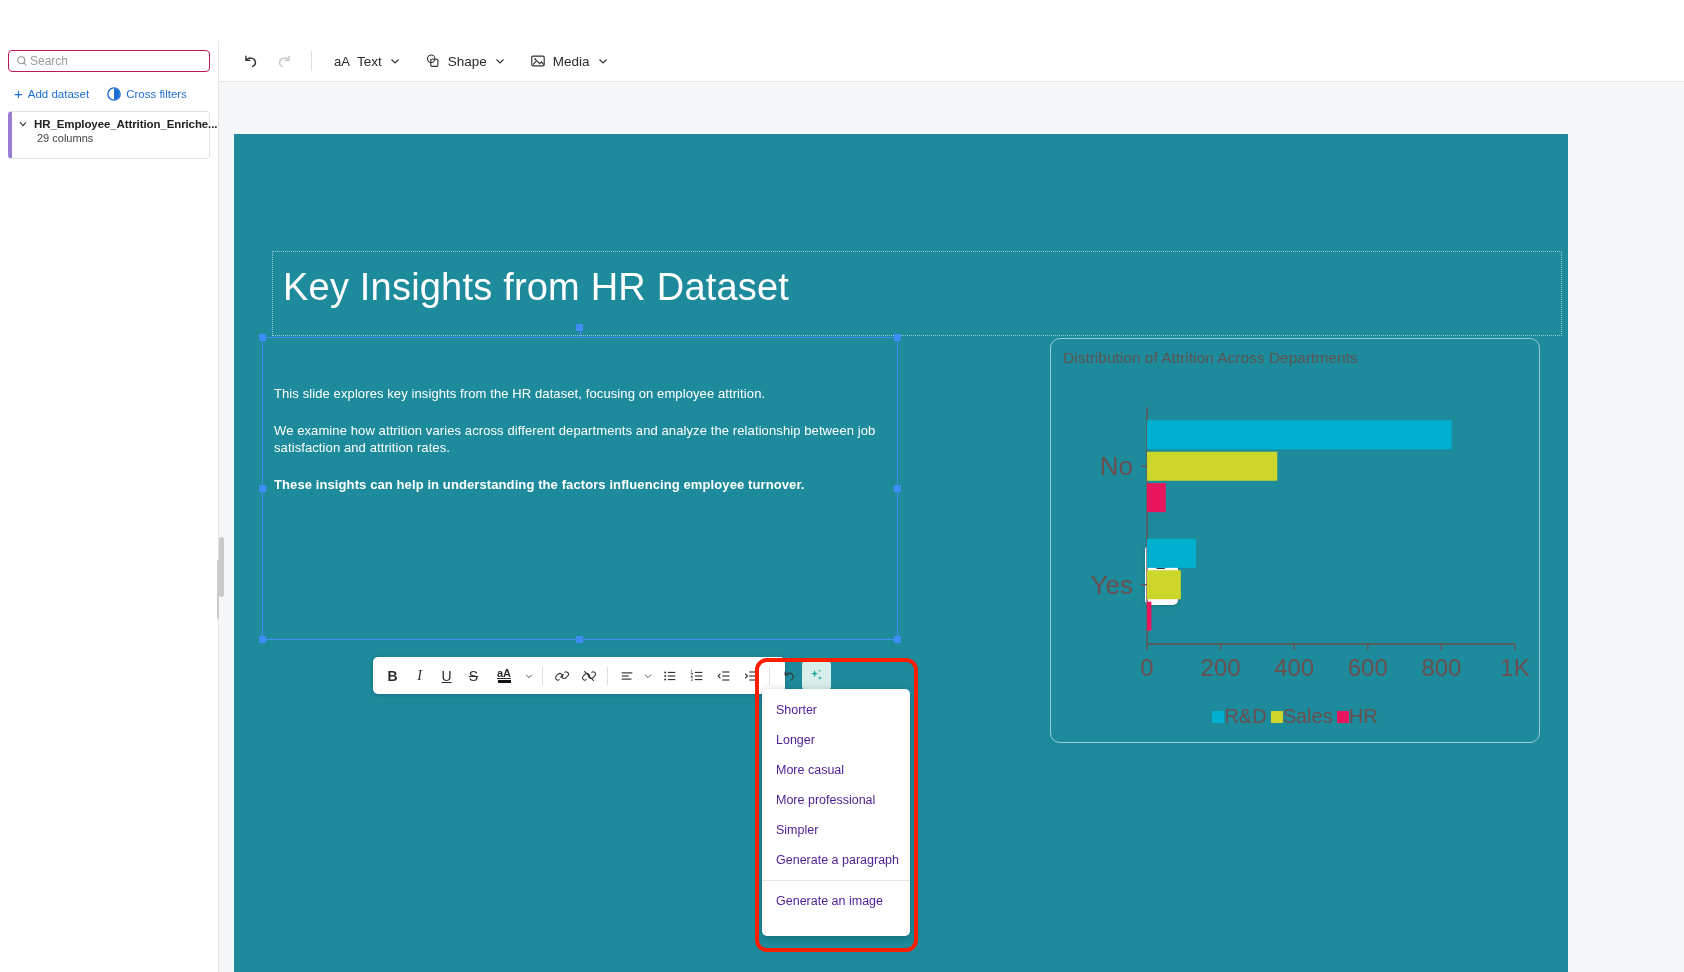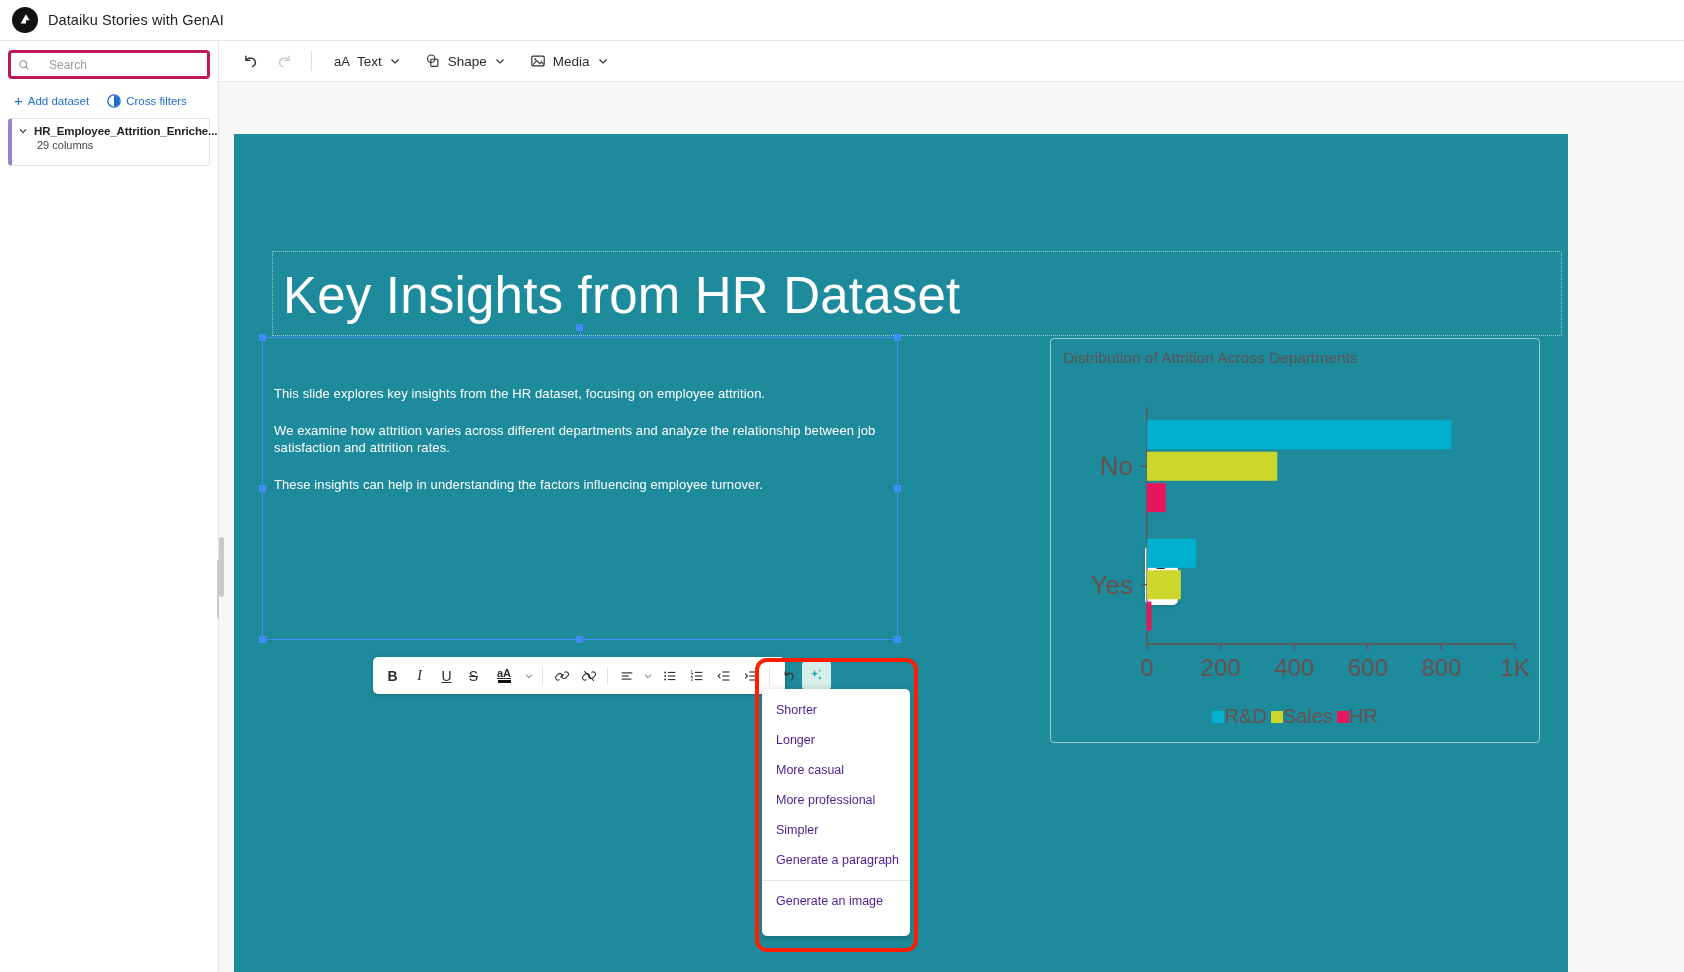--- a/index.html
+++ b/index.html
@@ -26,22 +26,22 @@
   .logo svg { display:block; }
   .app-title { font-size:14.5px; color:#222; letter-spacing:.1px; }
 
   
   .sidebar {
     position:absolute; left:0; top:41px; width:219px; height:931px;
     background:#fff; border-right:1px solid #e6e6e6;
   }
   .search-wrap { padding:9px 8px 8px 8px; }
   .search-box {
-    height:29px; border:3px solid #be185d; border-radius:4px;
-    display:flex; align-items:center; gap:19px; padding:0 7px; background:#fff;
+    height:22px; border:1px solid #be185d; border-radius:4px;
+    display:flex; align-items:center; gap:2px; padding:0 7px; background:#fff;
   }
   .search-box .ph { font-size:12px; color:#9b9b9b; }
   .sidebar-actions {
     display:flex; align-items:center; gap:18px; padding:6px 0 10px 14px;
   }
   .sb-action { display:flex; align-items:center; gap:5px; cursor:pointer; }
   .sb-action .lbl { font-size:11.5px; color:#1f6fd0; }
   .plus-icon { font-size:15px; color:#1f6fd0; line-height:1; }
   .ds-card {
     margin:0 8px; height:48px; background:#fff;
@@ -85,21 +85,21 @@
     background:#1d8b9c; overflow:hidden;
   }
 
   
   .slide-title-box {
     position:absolute; left:38px; top:117px; width:1290px; height:85px;
     border:1px dotted rgba(255,255,255,.55);
   }
   .slide-title {
     position:absolute; left:10px; top:14px;
-    font-size:51px; color:#fff; font-weight:300; letter-spacing:.2px;
+    font-size:38px; color:#fff; font-weight:300; letter-spacing:.2px;
     white-space:nowrap;
   }
 
   
   .textbox-sel {
     position:absolute; left:28px; top:203px; width:636px; height:303px;
     border:1px solid #3f8cf5;
   }
   .hdl {
     position:absolute; width:7px; height:7px; background:#3f8cf5;
@@ -115,21 +115,21 @@
     left:50%; margin-left:-4px; top:-14px;
   }
   .top-stem-line {
     position:absolute; left:50%; width:1px; height:12px; top:-13px; background:#3f8cf5;
   }
   .tb-body { padding:47px 10px 0 11px; }
   .tb-body p {
     margin:0 0 20px 0; color:#fff; font-size:13px; line-height:1.32;
     font-weight:300; letter-spacing:.1px;
   }
-  .tb-body p:last-child { margin-bottom:0; }
+  .tb-body p:last-child { margin-bottom:0;font-weight:bold; }
 
   
   .side-tools {
     position:absolute; left:911px; top:411px; width:33px; height:60px;
     background:#fff; border-radius:5px;
     box-shadow:0 1px 4px rgba(0,0,0,.18);
     display:flex; flex-direction:column; align-items:center;
     justify-content:space-around; padding:5px 0;
   }
   .side-tools .ic { width:17px; height:17px; cursor:pointer; }
@@ -168,21 +168,21 @@
 
   
   .red-box {
     position:absolute; left:521px; top:524px; width:163px; height:294px;
     border:4px solid #ff1d00; border-radius:12px; pointer-events:none;
   }
 
   
   .chart-card {
     position:absolute; left:816px; top:204px; width:490px; height:405px;
-    border:1px solid rgba(255,255,255,.55); border-radius:4px;
+    border:1px solid rgba(255,255,255,.55); border-radius:10px;
     background:transparent;
   }
   .chart-title {
     position:absolute; left:12px; top:10px;
     font-size:15.5px; color:#5f5252; font-weight:400;
   }
   .plot { position:absolute; left:0; top:0; width:490px; height:405px; }
 
   .legend {
     position:absolute; left:0; right:0; bottom:14px;
@@ -196,30 +196,20 @@
   .canvas-scroll {
     position:absolute; left:0; top:455px; width:5px; height:60px;
     background:#c9c9c9; border-radius:3px;
   }
 </style>
 </head>
 <body>
 
 <div class="app">
 
-  <div class="topbar">
-    <div class="logo">
-      <svg width="18" height="18" viewBox="0 0 18 18">
-        <circle cx="9" cy="9" r="9" fill="#111"></circle>
-        <path d="M4.5 12.5 L10 3.2 L10 12.5 Z" fill="#fff"></path>
-        <path d="M10 3.2 L13.6 9.3 L10 9.3 Z" fill="#fff"></path>
-      </svg>
-    </div>
-    <div class="app-title">Dataiku Stories with GenAI</div>
-  </div>
 
   <div class="sidebar">
     <div class="search-wrap">
       <div class="search-box">
         <svg width="12" height="12" viewBox="0 0 16 16">
           <circle cx="7" cy="7" r="4.6" fill="none" stroke="#8b8b8b" stroke-width="1.4"></circle>
           <line x1="10.4" y1="10.4" x2="14" y2="14" stroke="#8b8b8b" stroke-width="1.4"></line>
         </svg>
         <span class="ph">Search</span>
       </div>

